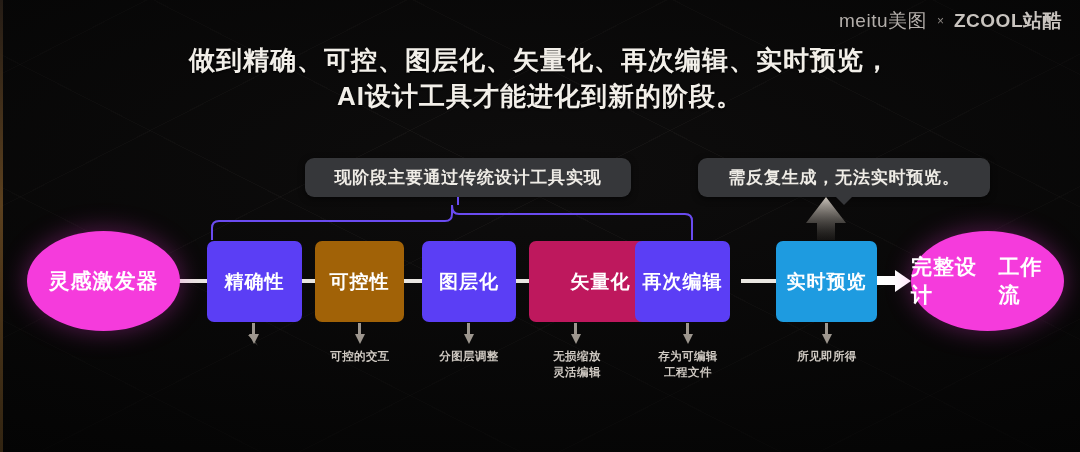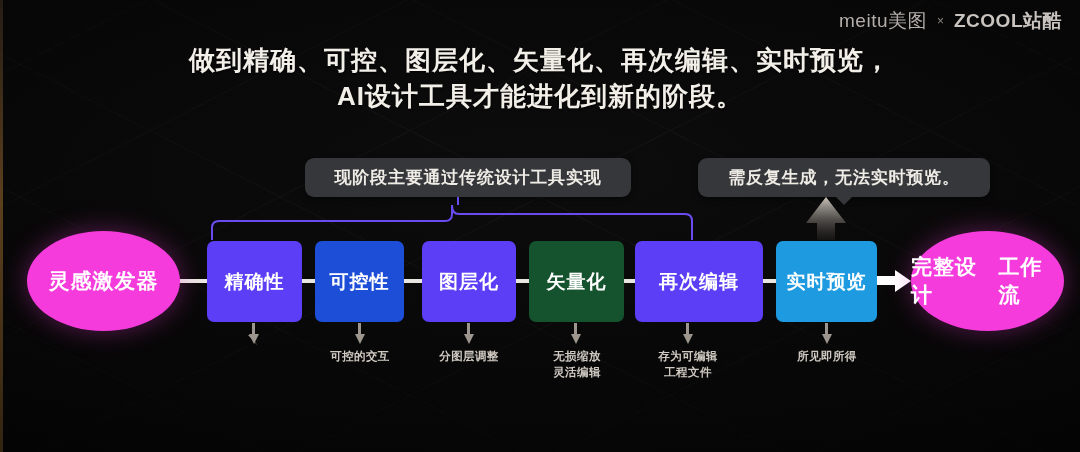--- a/index.html
+++ b/index.html
@@ -89,21 +89,21 @@
     display:flex;align-items:center;justify-content:center;
     color:#ffffff;font-weight:700;font-size:19px;letter-spacing:1px;
     height:81px;top:241px;
   }
   .node.purple{background:#5b3ef5;}
   .node.blue{background:#1e9be0;}
   #node-1{left:207px;width:95px;}
   #node-2{left:315px;width:89px;}
   #node-3{left:422px;width:94px;}
   #node-4{left:529px;width:95px;}
-  #node-5{left:635px;width:128px;}
+  #node-5{left:635px;width:95px;}
   #node-6{left:776px;width:101px;}
 
   
   .caption{
     position:absolute;top:348px;
     text-align:center;color:#cfc9c2;
     font-size:11.5px;line-height:16px;font-weight:700;letter-spacing:.4px;
     white-space:pre-line;
   }
   #cap-1{left:194px;width:120px;}
@@ -203,27 +203,27 @@
   </svg>
 
   <div class="pill" id="pill-left" style="background: rgb(245, 59, 220);">
     <span>灵感</span>
     <span>激发器</span>
   </div>
 
   <div class="node purple" id="node-1" style="background: rgb(91, 62, 245);">
     <span>精确性</span>
   </div>
-  <div class="node purple" id="node-2" style="background: #1d4ed8;">
+  <div class="node purple" id="node-2" style="background: #a16207;">
     <span>可控性</span>
   </div>
   <div class="node purple" id="node-3" style="background: rgb(91, 62, 245);">
     <span>图层化</span>
   </div>
-  <div class="node purple" id="node-4" style="background: #14532d;">
+  <div class="node purple" id="node-4" style="background: #be185d; padding-left: 24px;">
     <span>矢量化</span>
   </div>
   <div class="node purple" id="node-5" style="background: rgb(91, 62, 245);">
     <span>再次编辑</span>
   </div>
   <div class="node blue" id="node-6" style="background: rgb(30, 155, 224);">
     <span>实时预览</span>
   </div>
 
   <div class="pill" id="pill-right" style="background: rgb(245, 59, 220);">

